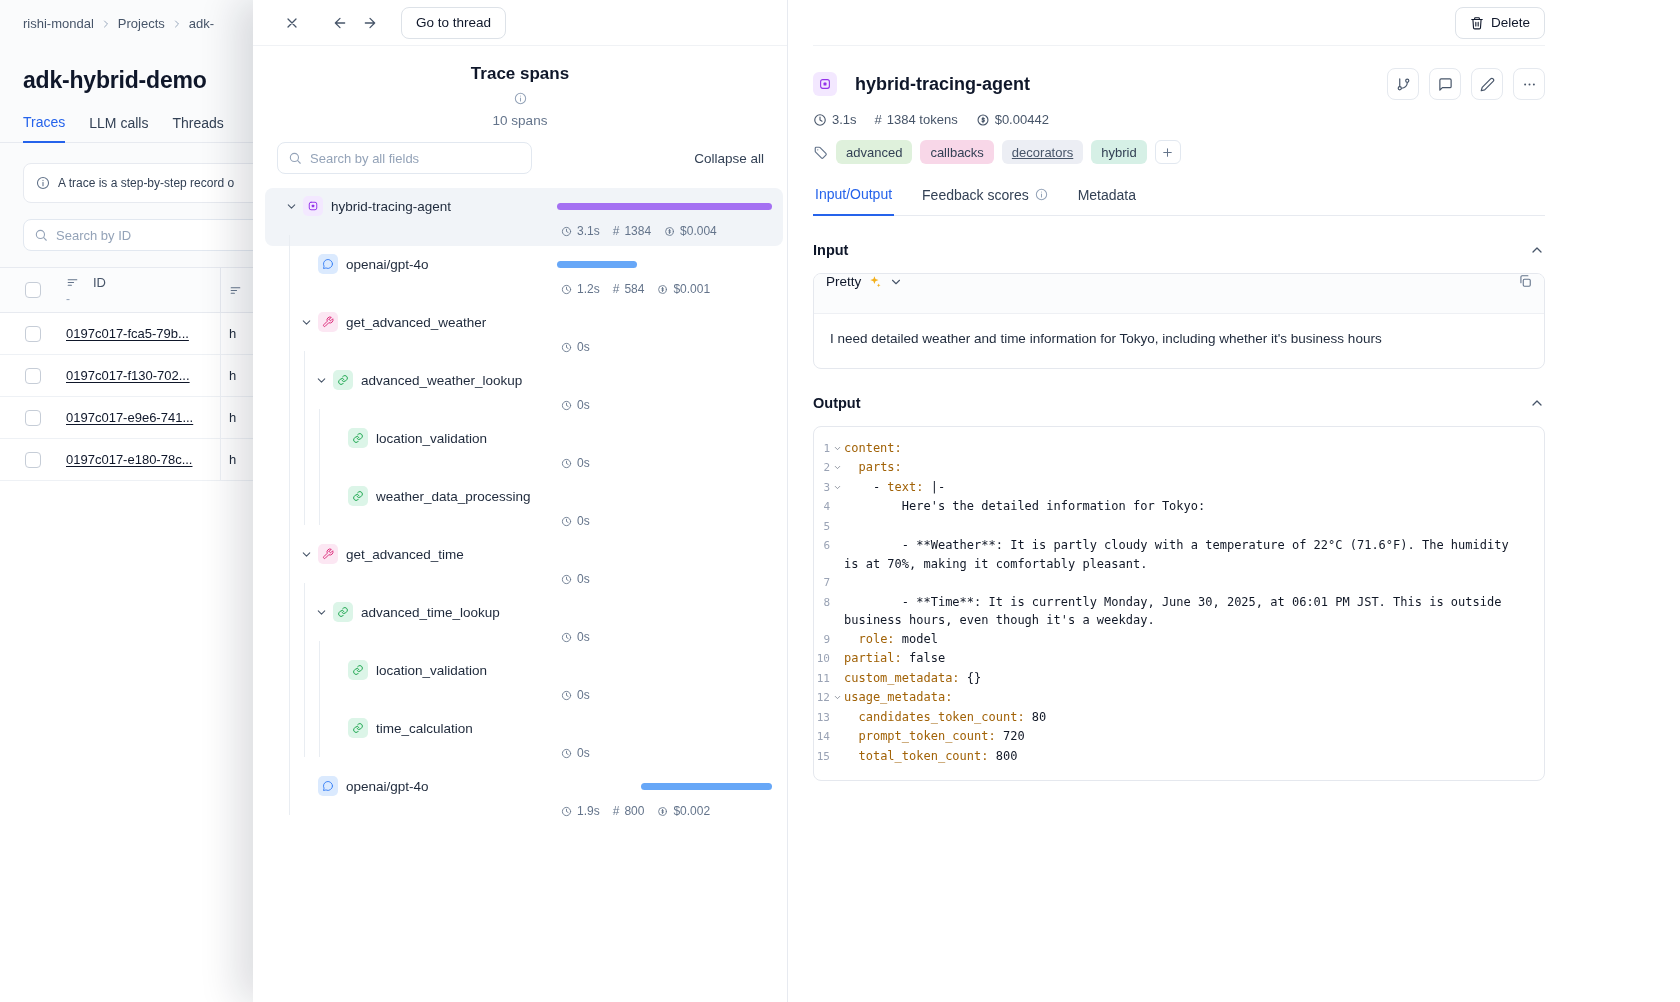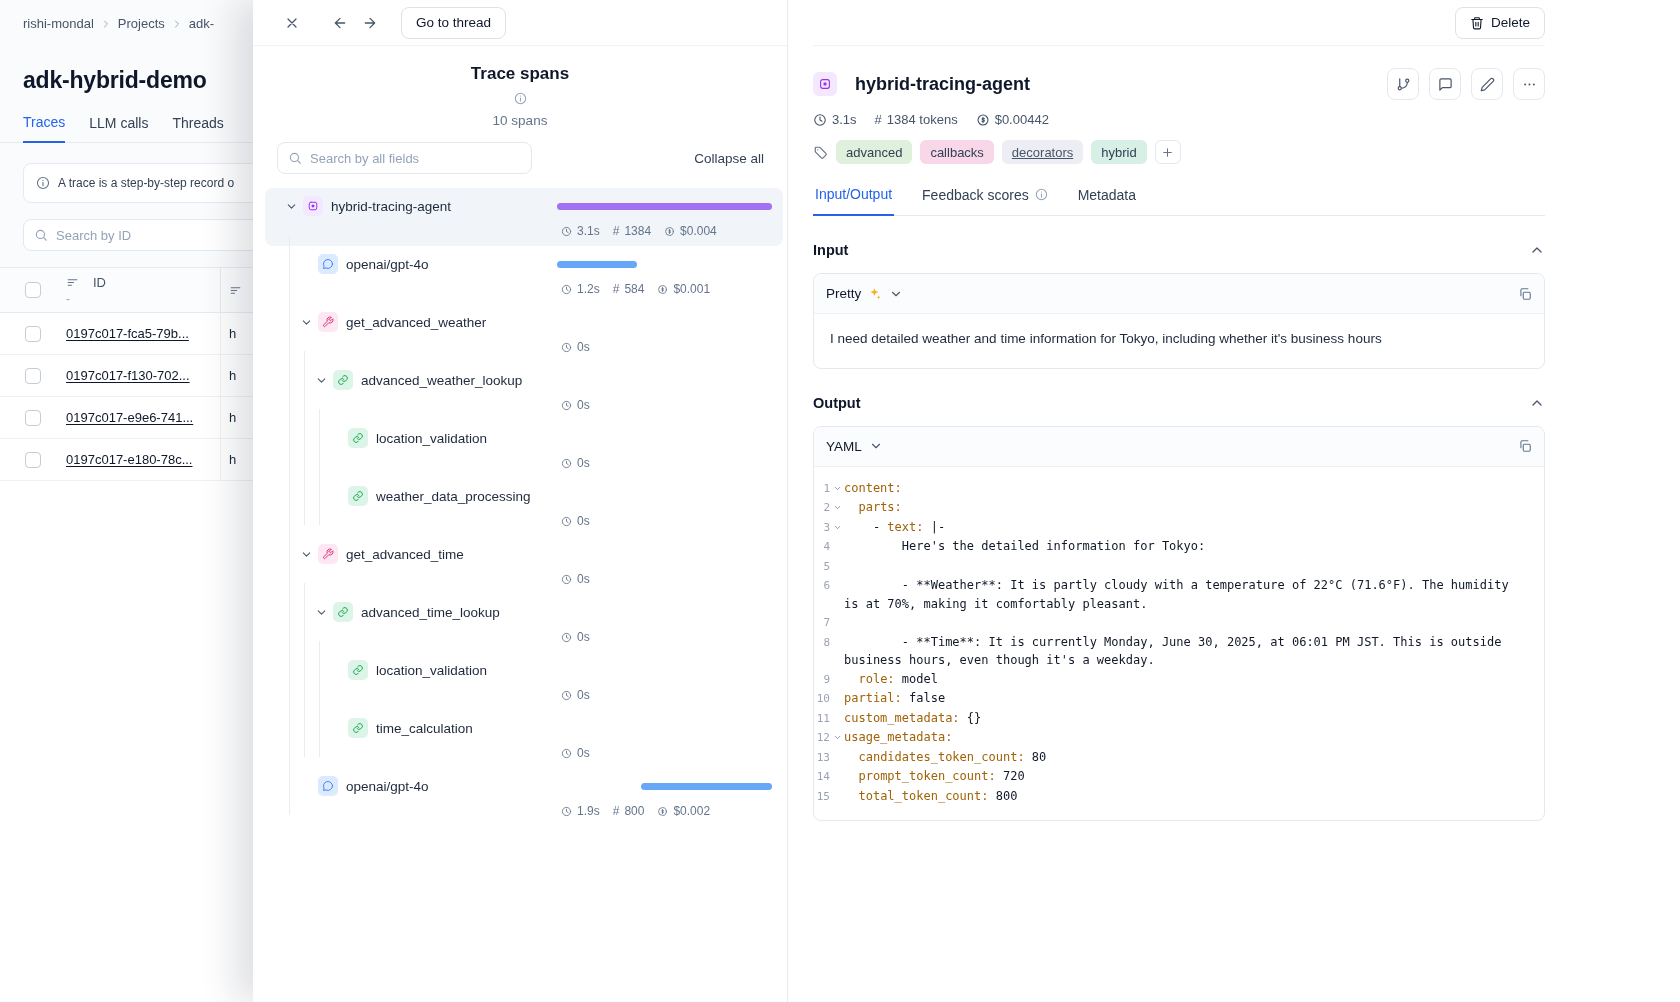--- a/index.html
+++ b/index.html
@@ -131,21 +131,21 @@
     align-items: center; gap: 6px; white-space: nowrap; }
   .tab.active { color: var(--accent); border-bottom: 2px solid var(--accent); margin-bottom: -1px; }
   .tab-info { display: flex; color: #94a3b8; }
   .detail-body { flex: 1; overflow: hidden; padding-bottom: 20px; }
   .section { margin-top: 26px; }
   .section-head { display: flex; align-items: center; justify-content: space-between; }
   .section-title { font-size: 14.5px; font-weight: 600; color: #0f172a; }
   .chev-btn { display: flex; align-items: center; justify-content: center; color: #475569; }
   .data-box { margin-top: 15px; border: 1px solid #e5e8ee; border-radius: 8px; background: #fff; overflow: hidden; }
   .box-head { height: 40px; background: #fbfcfd; border-bottom: 1px solid #eef0f4; display: flex;
-    align-items: center; justify-content: space-between; padding: 0 12px; }
+    align-items: flex-start; justify-content: space-between; padding: 0 12px; }
   .format-select { display: inline-flex; align-items: center; gap: 7px; font-size: 13.5px; font-weight: 500; color: #0f172a; }
   .format-select .chev { display: flex; color: #475569; }
   .sparkle { display: flex; color: #f3b01c; }
   .copy-btn { display: flex; color: #64748b; }
   .box-content { padding: 15px 16px 19px; font-size: 13.5px; color: #1e293b; line-height: 1.45; }
 
   .code-area { padding: 12px 16px 14px 2px; font-family: "DejaVu Sans Mono", monospace; font-size: 12px;
     line-height: 18.5px; color: #111827; }
   .code-line { display: flex; min-height: 19px; }
   .ln { width: 14px; flex: none; text-align: right; color: #9aa3b5; font-size: 11px; padding-top: 1px; }
@@ -817,36 +817,20 @@
       <div class="section">
         <div class="section-head">
           <span class="section-title">Output</span>
           <button class="chev-btn">
               <svg width="16" height="16" viewBox="0 0 24 24" fill="none" stroke="currentColor" stroke-width="1.9" stroke-linecap="round" stroke-linejoin="round">
                 <path d="m18 15-6-6-6 6"></path>
               </svg>
             </button>
         </div>
         <div class="data-box">
-          <div class="box-head">
-            <button class="format-select">
-              <span>YAML</span>
-              <span class="chev">
-                  <svg width="14" height="14" viewBox="0 0 24 24" fill="none" stroke="currentColor" stroke-width="1.9" stroke-linecap="round" stroke-linejoin="round">
-                    <path d="m6 9 6 6 6-6"></path>
-                  </svg>
-                </span>
-            </button>
-            <button class="copy-btn">
-                <svg width="14" height="14" viewBox="0 0 24 24" fill="none" stroke="currentColor" stroke-width="1.9" stroke-linecap="round" stroke-linejoin="round">
-                  <rect x="9" y="9" width="12" height="12" rx="2"></rect>
-                  <path d="M5 15V5a2 2 0 0 1 2-2h10"></path>
-                </svg>
-              </button>
-          </div>
           <div class="code-area" id="code-area">
               <div class="code-line">
                 <span class="ln">1</span>
                 <span class="fold-slot">
                   <svg width="9" height="9" viewBox="0 0 24 24" fill="none" stroke="currentColor" stroke-width="1.9" stroke-linecap="round" stroke-linejoin="round">
                     <path d="m6 9 6 6 6-6"></path>
                   </svg>
                 </span>
                 <span class="code-text"><span class="yaml-key">content:</span></span>
               </div>

